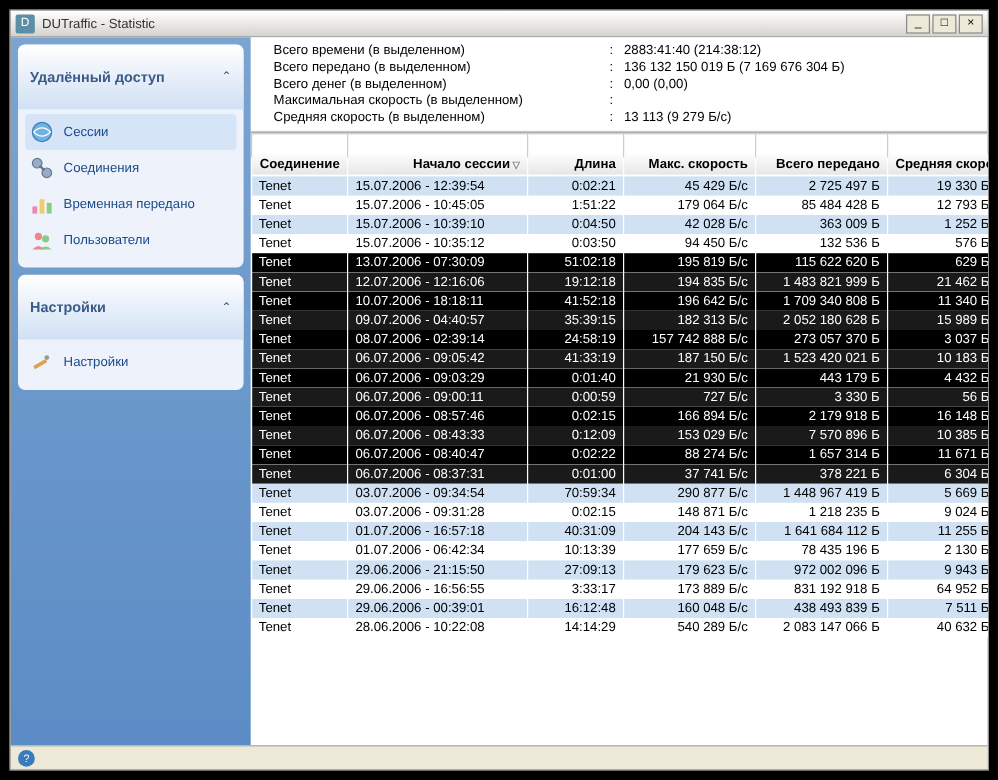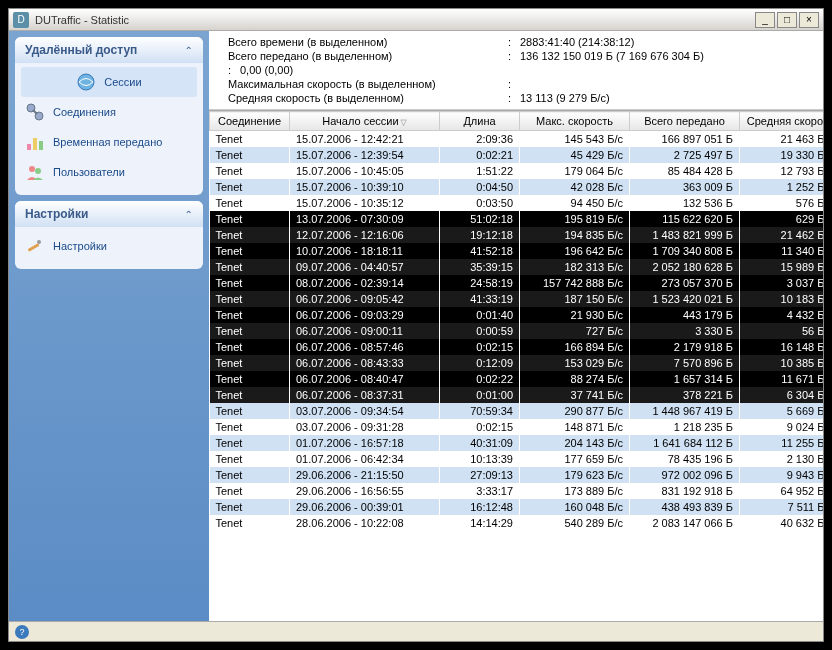--- a/index.html
+++ b/index.html
@@ -7,36 +7,36 @@
 .outer { width: 832px; height: 650px; background: #000; padding: 8px; }
 .window { width: 100%; height: 100%; background: #ece9d8; border: 1px solid #888; display: flex; flex-direction: column; }
 .titlebar { height: 22px; background: linear-gradient(#fff, #d6d3ce); border-bottom: 1px solid #aaa; display: flex; align-items: center; padding: 0 4px; }
 .titlebar .icon { width: 16px; height: 16px; background: #5b8fa8; margin-right: 6px; border-radius: 2px; display: inline-flex; align-items: center; justify-content: center; color: #fff; font-size: 10px; }
 .titlebar .title { flex: 1; font-weight: normal; color: #333; }
 .titlebar .wincontrols { display: flex; gap: 2px; }
 .titlebar .winbtn { width: 20px; height: 16px; background: #ece9d8; border: 1px solid #888; display: flex; align-items: center; justify-content: center; font-size: 10px; cursor: pointer; }
 .content { flex: 1; display: flex; overflow: hidden; }
 .sidebar { width: 200px; background: linear-gradient(#7ba4d1, #5b8cc5); padding: 6px; display: flex; flex-direction: column; gap: 6px; }
 .panel { background: #eef3fb; border-radius: 6px; overflow: hidden; }
-.panel-header { background: linear-gradient(#fff, #d0e0f4); padding: 6px 10px; display: flex; align-items: center; justify-content: space-between; cursor: pointer; }
+.panel-header { background: linear-gradient(#fff, #d0e0f4); padding: 20px 10px; display: flex; align-items: center; justify-content: space-between; cursor: pointer; }
 .panel-header span.lbl { font-weight: bold; color: #3a5a8a; font-size: 12px; }
 .panel-header .chev { color: #3a5a8a; font-size: 10px; }
 .panel-body { padding: 4px 6px 8px; }
 .nav-item { display: flex; align-items: center; gap: 8px; padding: 5px 4px; color: #1a4a8a; cursor: pointer; }
-.nav-item.active { background: #d5e4f7; border-radius: 3px; justify-content: center; }
+.nav-item.active { background: #d5e4f7; border-radius: 3px; }
 .nav-icon { width: 20px; height: 20px; display: inline-flex; align-items: center; justify-content: center; }
 .main { flex: 1; background: #fff; display: flex; flex-direction: column; overflow: hidden; }
 .summary { padding: 4px 19px; border-bottom: 1px solid #ccc; }
 .summary-row { display: flex; padding: 1px 0; color: #000; }
 .summary-row .k { width: 280px; }
 .summary-row .c { width: 12px; }
 .summary-row .v { flex: 1; }
 .table-wrap { flex: 1; overflow: auto; border-top: 1px solid #aaa; }
 table { width: 100%; border-collapse: collapse; font-size: 11px; table-layout: fixed; }
-thead th { background: linear-gradient(#fefefe, #e6e6e6); border: 1px solid #ccc; padding: 3px 6px; text-align: center; font-weight: normal; position: sticky; top: 0; white-space: nowrap; overflow: hidden; }
+thead th { background: linear-gradient(#fefefe, #e6e6e6); border: 1px solid #ccc; padding: 3px 6px; text-align: right; font-weight: bold; position: sticky; top: 16px; white-space: nowrap; overflow: hidden; }
 thead th .sort { font-size: 8px; color: #888; margin-left: 2px; }
 tbody td { padding: 2px 6px; border-right: 1px solid transparent; white-space: nowrap; overflow: hidden; }
 tbody td.num { text-align: right; }
 tbody tr.light-odd { background: #fff; color: #000; }
 tbody tr.light-even { background: #cfe1f3; color: #000; }
 tbody tr.dark-odd { background: #000; color: #fff; }
 tbody tr.dark-even { background: #1a1a1a; color: #fff; }
 .statusbar { height: 20px; border-top: 1px solid #aaa; padding: 2px 6px; display: flex; align-items: center; background: #ece9d8; }
 .help-icon { width: 14px; height: 14px; border-radius: 50%; background: #3a7abd; color: #fff; display: inline-flex; align-items: center; justify-content: center; font-size: 9px; }
 svg { display: block; }
@@ -129,20 +129,21 @@
               <span class="k">Всего времени (в выделенном)</span>
               <span class="c">:</span>
               <span class="v">2883:41:40  (214:38:12)</span>
             </div>
             <div class="summary-row">
               <span class="k">Всего передано (в выделенном)</span>
               <span class="c">:</span>
               <span class="v">136 132 150 019 Б  (7 169 676 304 Б)</span>
             </div>
             <div class="summary-row">
+              <span class="k">Всего денег (в выделенном)</span>
               <span class="c">:</span>
               <span class="v">0,00  (0,00)</span>
             </div>
             <div class="summary-row">
               <span class="k">Максимальная скорость (в выделенном)</span>
               <span class="c">:</span>
             </div>
             <div class="summary-row">
               <span class="k">Средняя скорость (в выделенном)</span>
               <span class="c">:</span>

